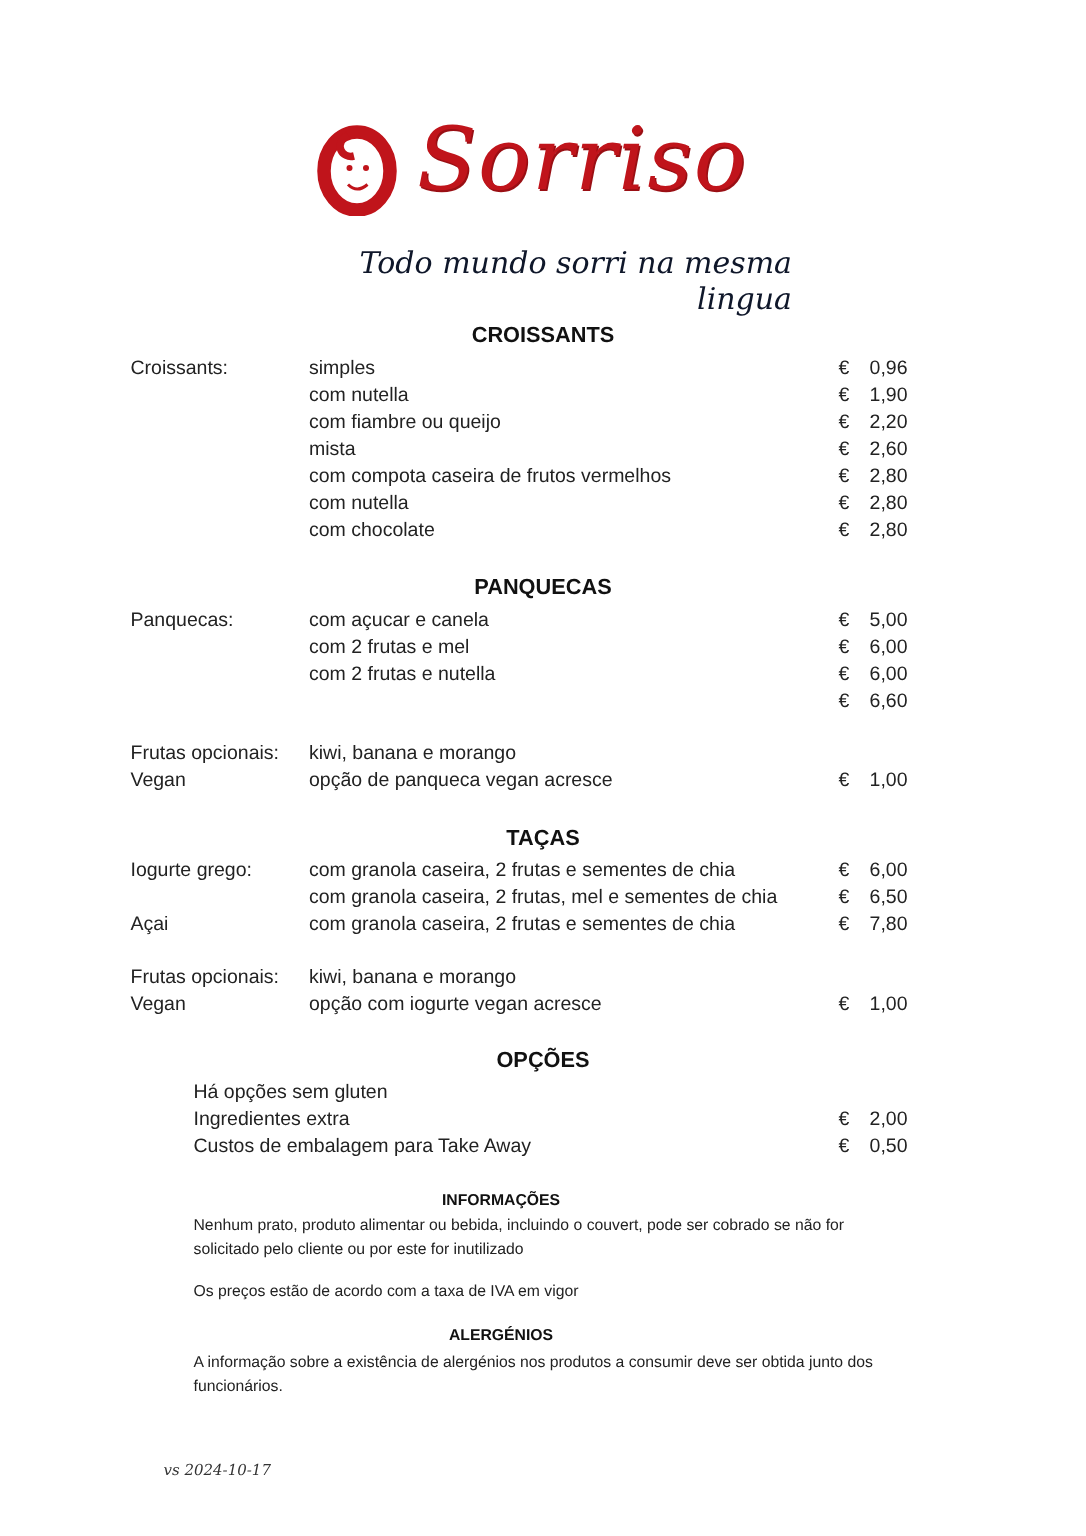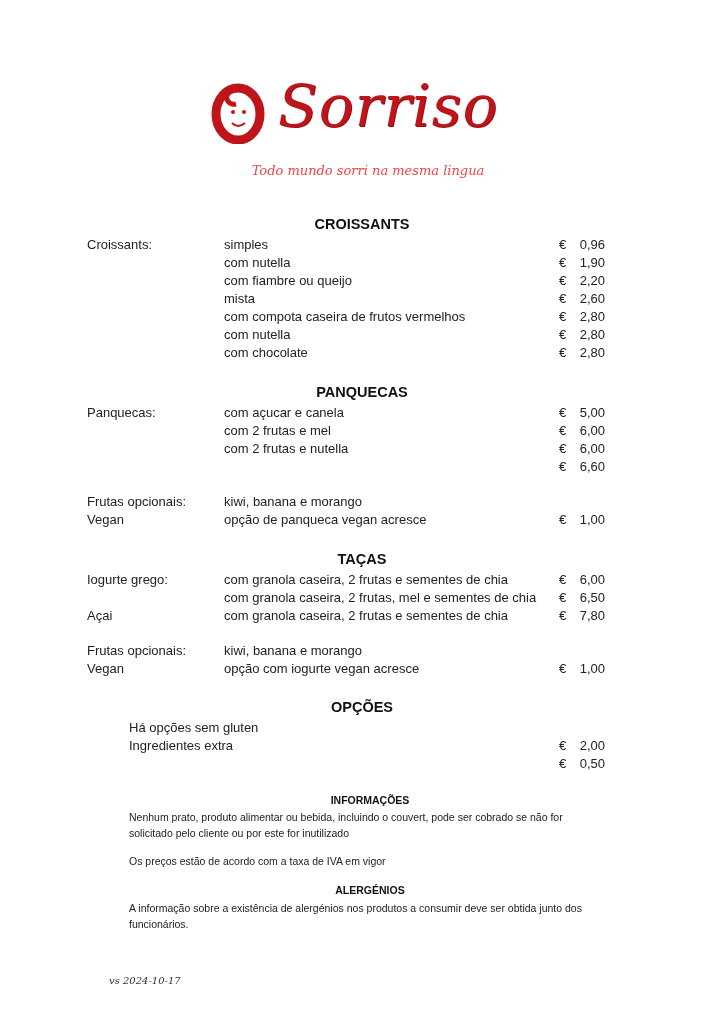--- a/index.html
+++ b/index.html
@@ -4,38 +4,38 @@
 <style>
   html, body { margin: 0; padding: 0; background: #ffffff; }
   body { width: 724px; height: 1024px; position: relative; overflow: hidden;
          font-family: "Liberation Sans", "DejaVu Sans", sans-serif; color: #1a1a1a; }
 
   .logo { position: absolute; left: 208px; top: 78px; width: 320px; height: 70px; }
   .logo-text { position: absolute; left: 70px; top: -6px; font-family: "DejaVu Serif", serif;
                font-style: italic; font-size: 58px; color: #c0141b; letter-spacing: 1px;
                text-shadow: 1px 1px 0 #9a0f14; }
   .logo-o { position: absolute; left: 2px; top: 4px; }
-  .tagline { position: absolute; left: 208px; top: 163px; width: 320px; text-align: center;
-             font-family: "DejaVu Serif", serif; font-style: italic; font-size: 13px; color: #ef4444; }
+  .tagline { position: absolute; left: 208px; top: 163px; width: 320px; text-align: right;
+             font-family: "DejaVu Serif", serif; font-style: italic; font-size: 20px; color: #0f172a; }
 
   .section-title { position: absolute; left: 0; width: 724px; text-align: center; font-weight: bold;
                    font-size: 14.5px; color: #111; }
   .row { position: absolute; left: 0; width: 604px; height: 18px; font-size: 13px; color: #222; }
   .row .label { position: absolute; left: 87px; top: 0; }
-  .row .desc  { position: absolute; left: 224px; top: 0; text-align: center; }
+  .row .desc  { position: absolute; left: 206px; top: 0; text-align: center; }
   .row .cur   { position: absolute; left: 559px; top: 0; }
   .row .price { position: absolute; left: 577px; top: 0; width: 28px; text-align: right; }
 
   .opt-row { position: absolute; left: 0; width: 724px; height: 18px; font-size: 13px; color: #222; }
   .opt-row .desc { position: absolute; left: 129px; top: 0; }
   .opt-row .cur { position: absolute; left: 559px; top: 0; }
   .opt-row .price { position: absolute; left: 577px; top: 0; width: 28px; text-align: right; }
 
   .small-title { position: absolute; left: 0; width: 668px; text-align: center; font-weight: bold;
-                 font-size: 10.5px; color: #111; margin-left: 36px; }
+                 font-size: 10.5px; color: #111; }
   .small-text { position: absolute; left: 129px; width: 480px; font-size: 10.5px; line-height: 16px; color: #222; }
   .version { position: absolute; left: 87px; top: 975px; font-family: "DejaVu Serif", serif;
              font-style: italic; font-size: 10px; color: #333; margin-left: 22px; }
 </style>
 </head>
 <body>
 
 <div class="logo">
   <svg class="logo-o" width="60" height="62" viewBox="0 0 60 62">
     <ellipse cx="28" cy="32" rx="22" ry="26" fill="none" stroke="#c0141b" stroke-width="9"></ellipse>
@@ -150,20 +150,21 @@
 <div class="section-title" style="top:699px">OPÇÕES</div>
 <div class="opt-row" style="top:720px">
   <span class="desc">Há opções sem gluten</span>
 </div>
 <div class="opt-row" style="top:738px">
   <span class="desc">Ingredientes extra</span>
   <span class="cur">€</span>
   <span class="price">2,00</span>
 </div>
 <div class="opt-row" style="top:756px">
+  <span class="desc">Custos de embalagem para Take Away</span>
   <span class="cur">€</span>
   <span class="price">0,50</span>
 </div>
 
 <div class="small-title" style="top:794px">INFORMAÇÕES</div>
 <div class="small-text" style="top:809px">Nenhum prato, produto alimentar ou bebida, incluindo o couvert, pode ser cobrado se não for solicitado pelo cliente ou por este for inutilizado</div>
 <div class="small-text" style="top:853px">Os preços estão de acordo com a taxa de IVA em vigor</div>
 
 <div class="small-title" style="top:884px">ALERGÉNIOS</div>
 <div class="small-text" style="top:900px">A informação sobre a existência de alergénios nos produtos a consumir deve ser obtida junto dos funcionários.</div>

